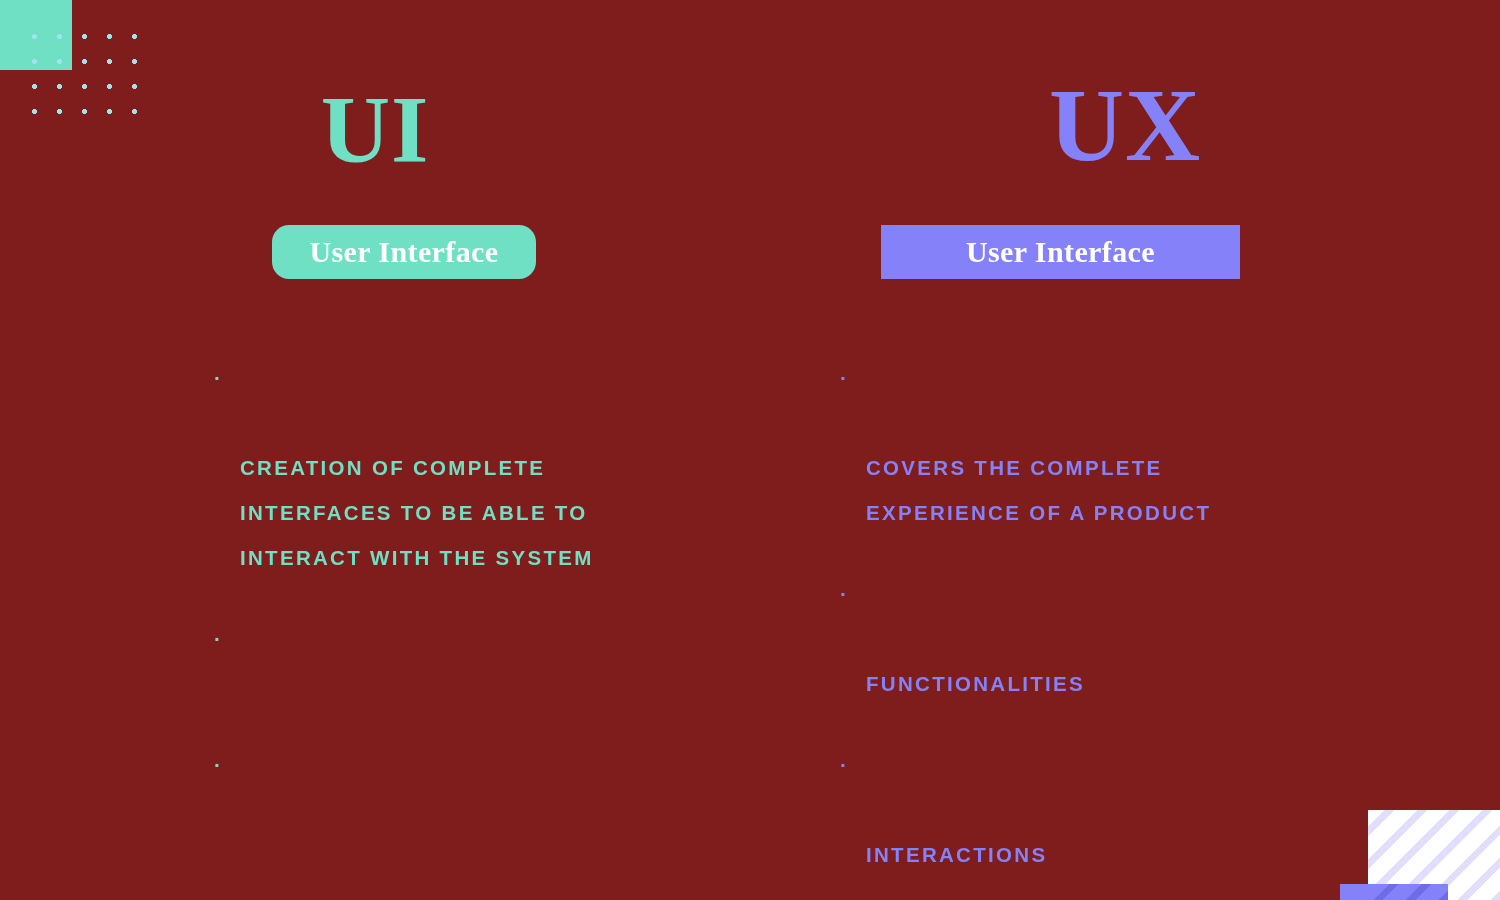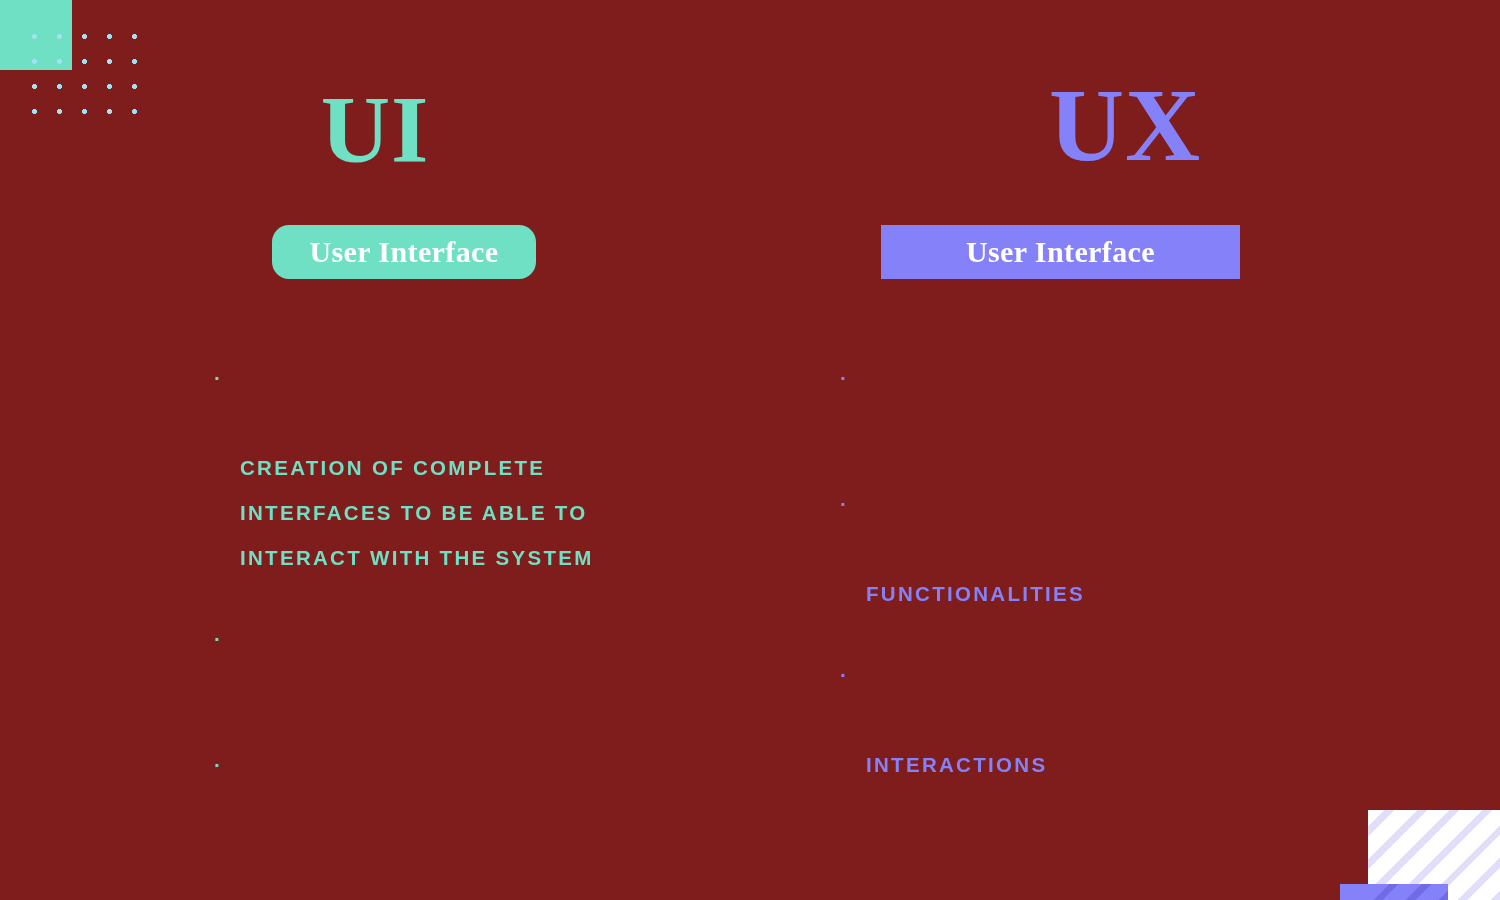--- a/index.html
+++ b/index.html
@@ -209,20 +209,22 @@
     <div class="column col-ux">
       <div class="big-title">UX</div>
 
       <div class="badge">
         <span>User Interface</span>
       </div>
 
       <div class="bullets">
         <div class="bullet">
           <span class="bullet-marker">·</span>
+          <span>Covers the complete
+experience of a product</span>
         </div>
         <div class="bullet">
           <span class="bullet-marker">·</span>
           <span>Functionalities</span>
         </div>
         <div class="bullet">
           <span class="bullet-marker">·</span>
           <span>Interactions</span>
         </div>
 

